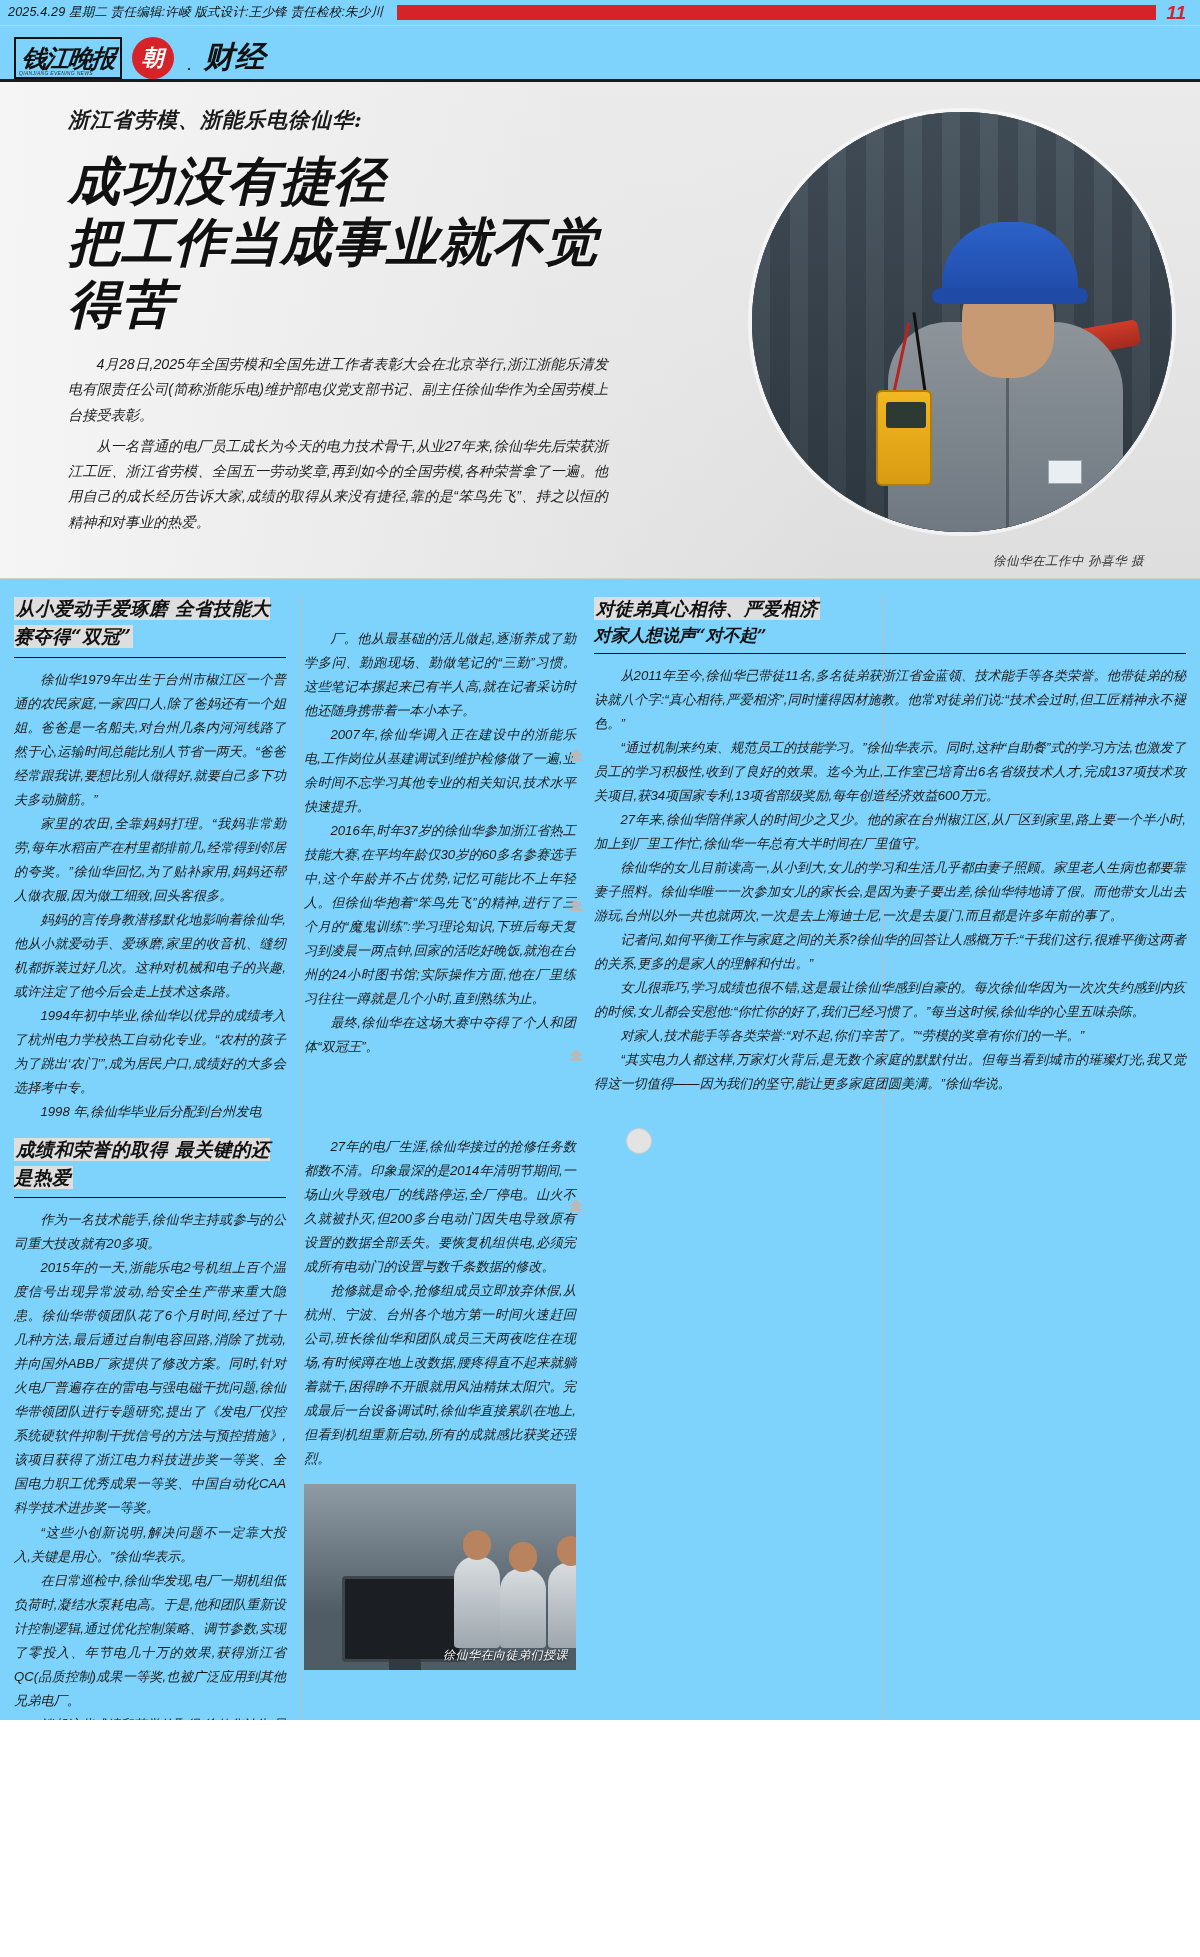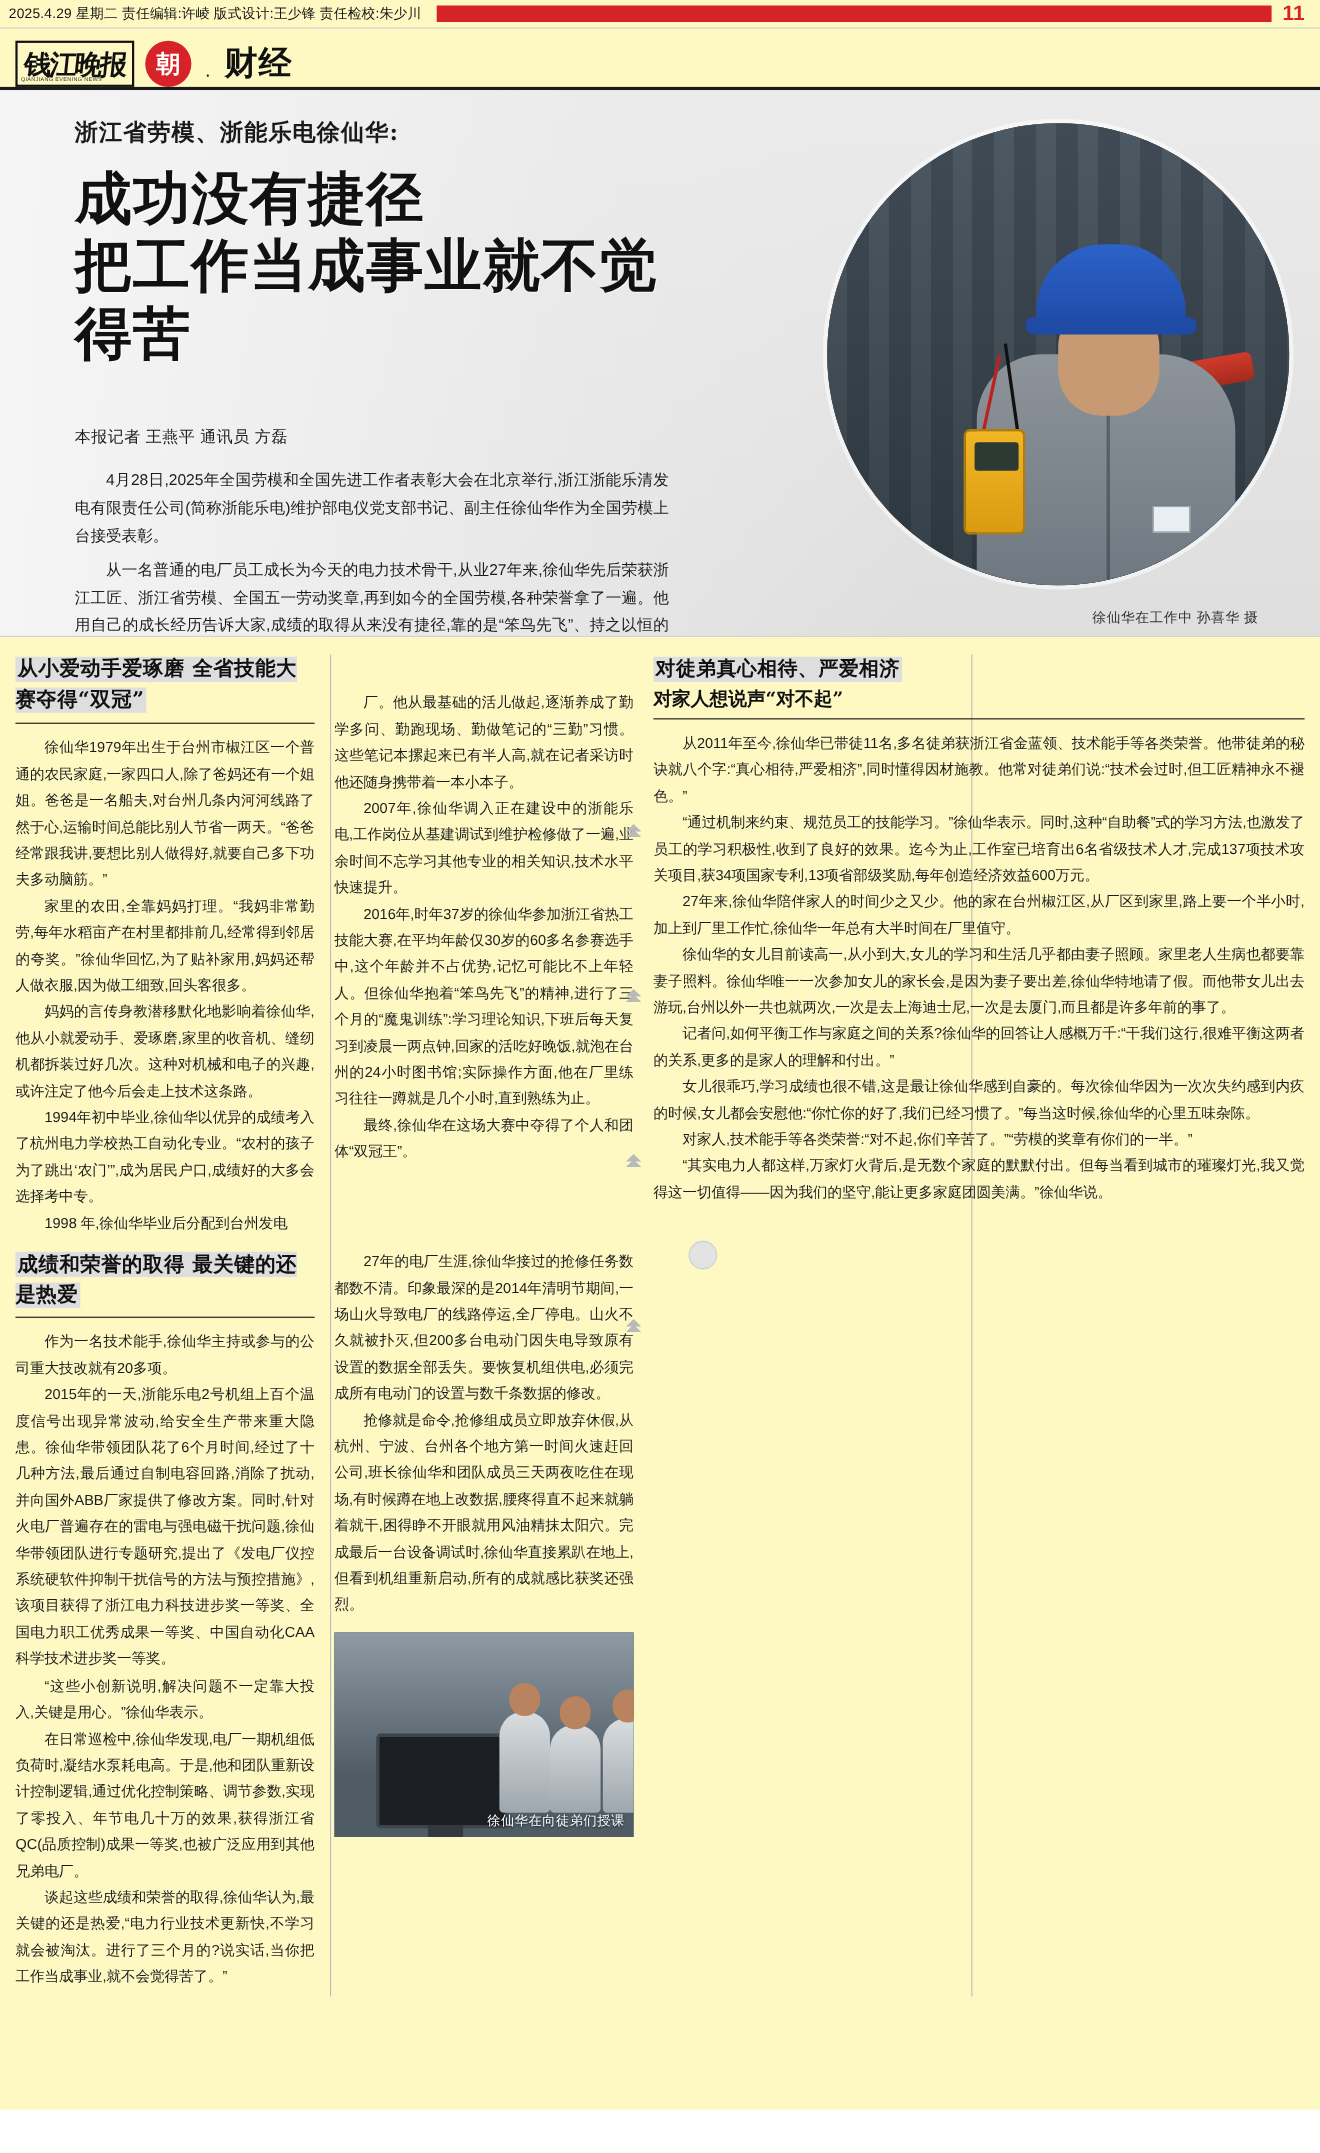--- a/index.html
+++ b/index.html
@@ -6,23 +6,24 @@
   html, body { margin: 0; padding: 0; }
   body {
     width: 1200px;
     background: #ffffff;
     font-family: "Liberation Sans", sans-serif;
     color: #111;
   }
   .page {
     position: relative;
     width: 1200px;
-    height: 1918px;
-    background: #fef9c3;
+    height: 1720px;
+    background: #7dd3fc;
     overflow: hidden;
+    font-style: italic;
   }
 
   
   .topbar {
     position: relative;
     height: 26px;
     border-bottom: 1px solid #cfcfcf;
     display: flex;
     align-items: center;
     padding: 0 8px;
@@ -398,21 +399,20 @@
         <div class="hp-badge"></div>
       </div>
     </div>
 
     <div class="hero-text">
       <div class="kicker">浙江省劳模、浙能乐电徐仙华:</div>
       <div class="headline">
         <span class="l1">成功没有捷径</span>
         <span class="l2">把工作当成事业就不觉得苦</span>
       </div>
-      <div class="byline">本报记者 王燕平 通讯员 方磊</div>
       <div class="lede">
         <p>4月28日,2025年全国劳模和全国先进工作者表彰大会在北京举行,浙江浙能乐清发电有限责任公司(简称浙能乐电)维护部电仪党支部书记、副主任徐仙华作为全国劳模上台接受表彰。</p>
         <p>从一名普通的电厂员工成长为今天的电力技术骨干,从业27年来,徐仙华先后荣获浙江工匠、浙江省劳模、全国五一劳动奖章,再到如今的全国劳模,各种荣誉拿了一遍。他用自己的成长经历告诉大家,成绩的取得从来没有捷径,靠的是“笨鸟先飞”、持之以恒的精神和对事业的热爱。</p>
 
       </div>
     </div>
 
     <div class="photo-caption">徐仙华在工作中  孙喜华  摄</div>
   </div>
 

